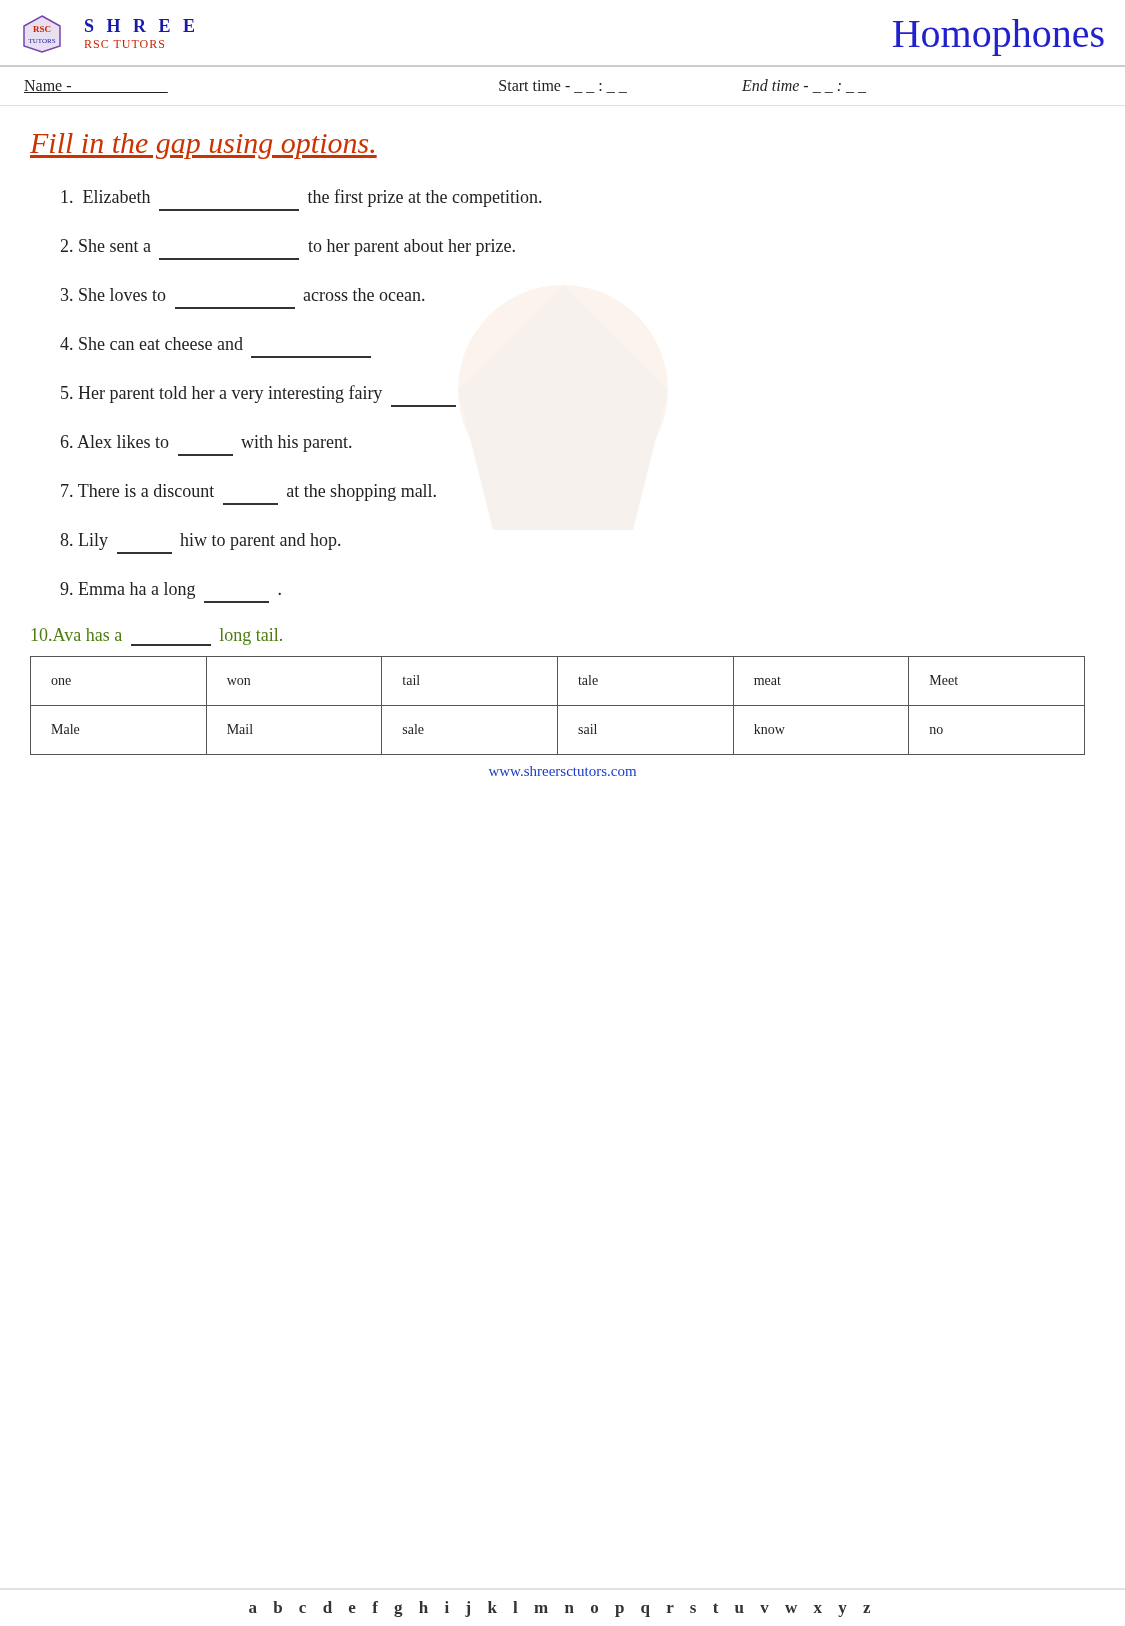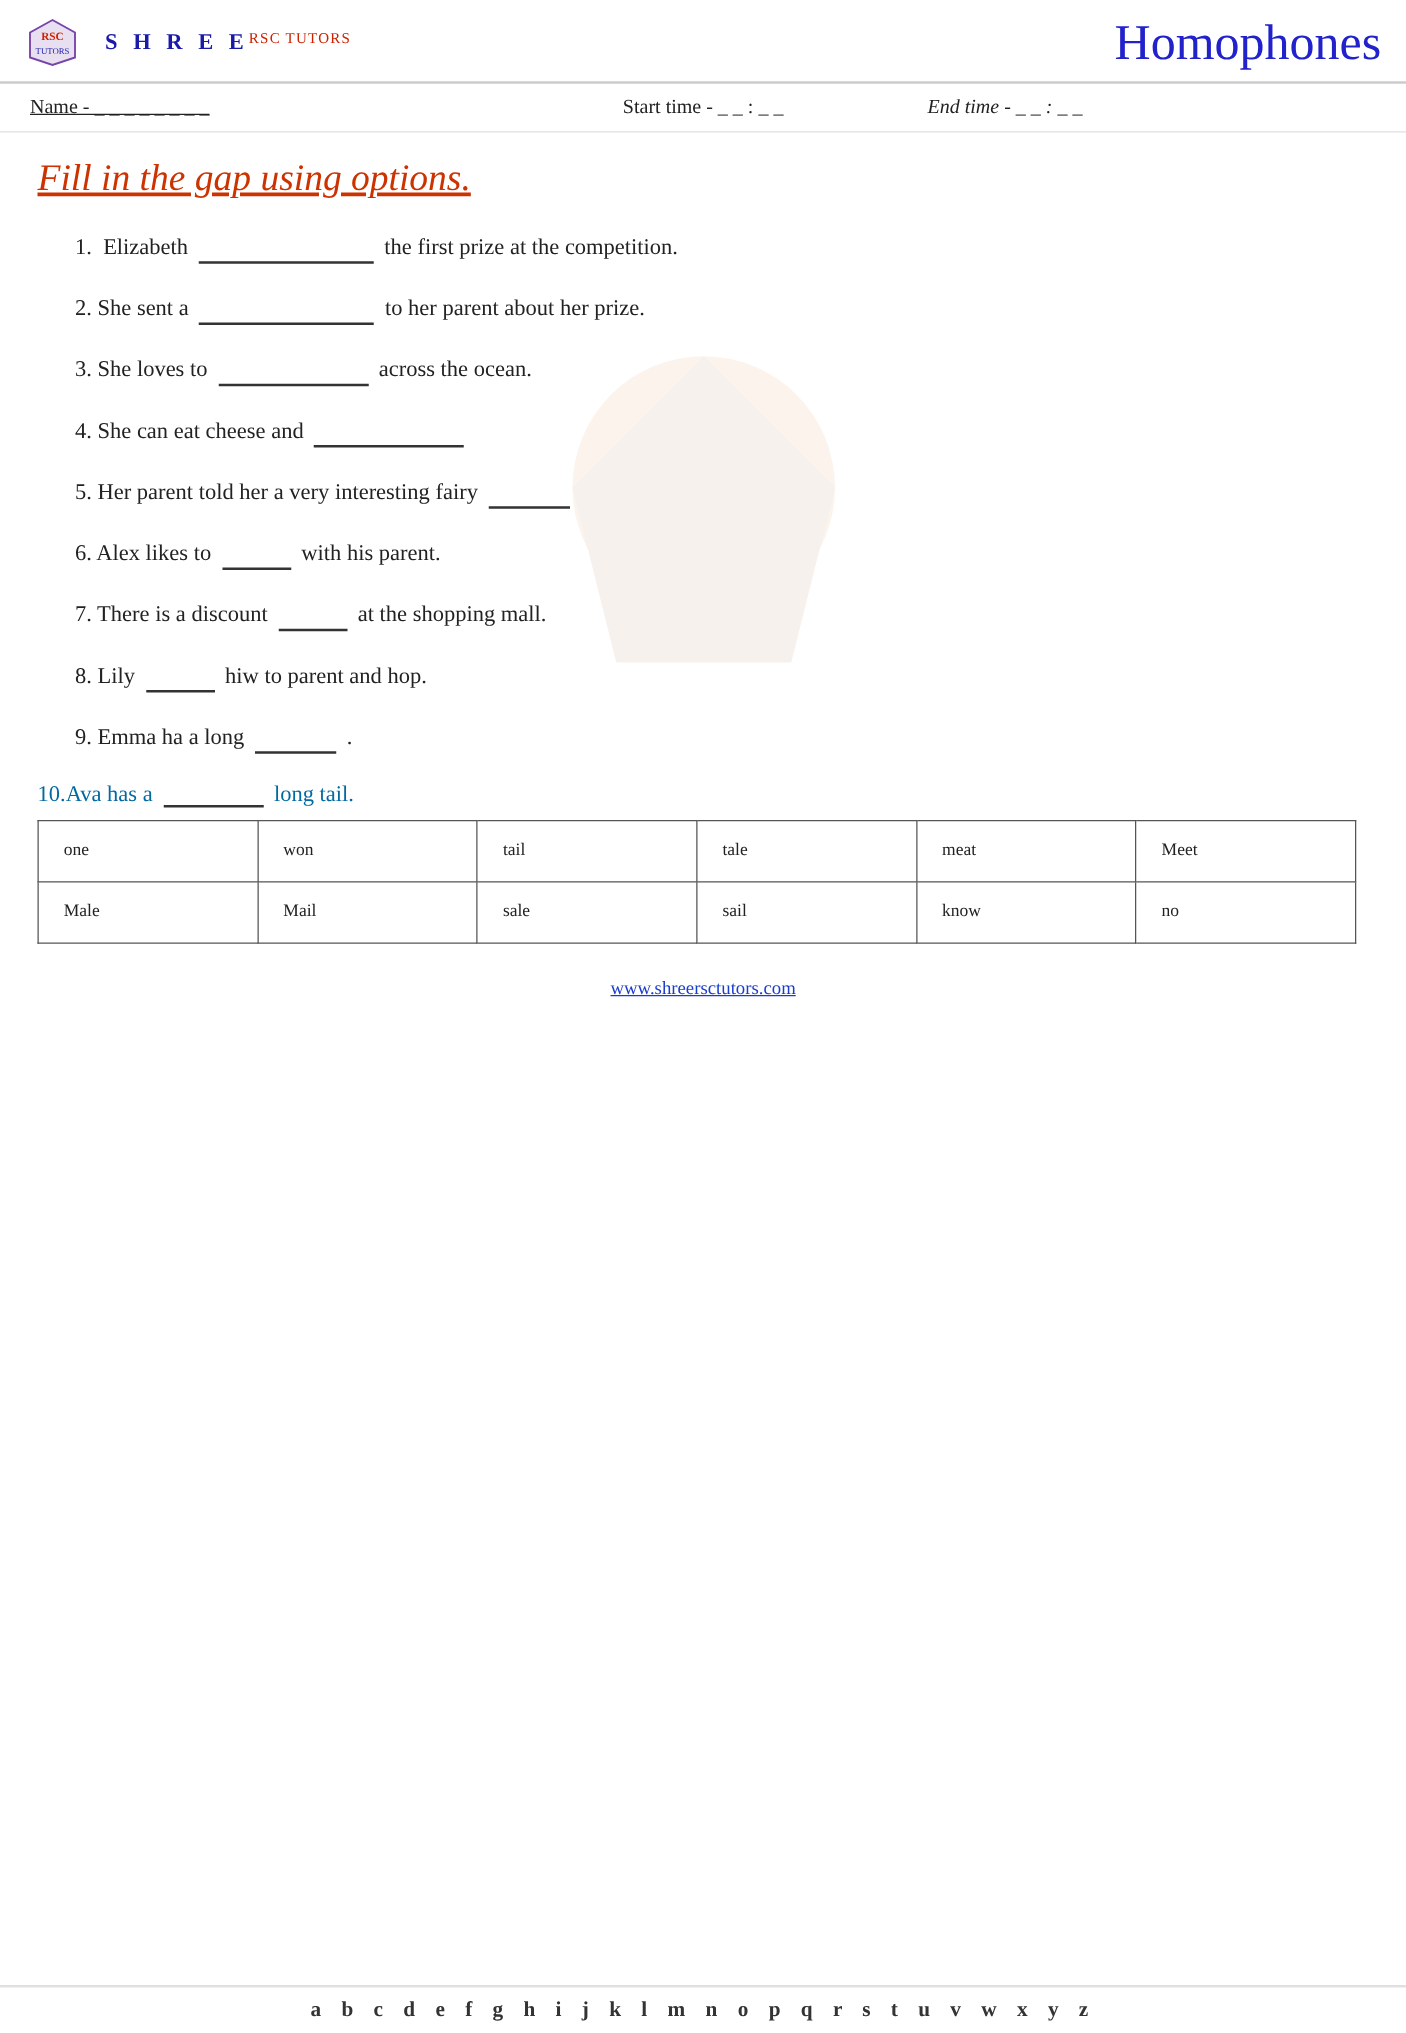--- a/index.html
+++ b/index.html
@@ -31,21 +31,21 @@
       gap: 20px;
     }
 
     .logo-icon {
       width: 44px;
       height: 44px;
     }
 
     .logo-text {
       display: flex;
-      flex-direction: row;
+      flex-direction: column;
       line-height: 1.2;
     }
 
     .logo-shree {
       font-size: 18px;
       font-weight: bold;
       color: #1a1aaa;
       letter-spacing: 4px;
     }
 
@@ -192,27 +192,25 @@
       position: relative;
       z-index: 1;
     }
 
     
     .footer {
       text-align: center;
       font-size: 15px;
       color: #1a3ccc;
       padding: 8px 0 50px 0;
-      text-decoration: underline;
-      margin-top: 20px;
     }
 
     .q10-intro {
       font-size: 18px;
-      color: #0369a1;
+      color: #4d7c0f;
       margin-bottom: 6px;
       margin-left: 0px;
     }
 
     .q10-blank {
       display: inline-block;
       border-bottom: 2px solid #333;
       min-width: 80px;
       height: 20px;
       vertical-align: bottom;

